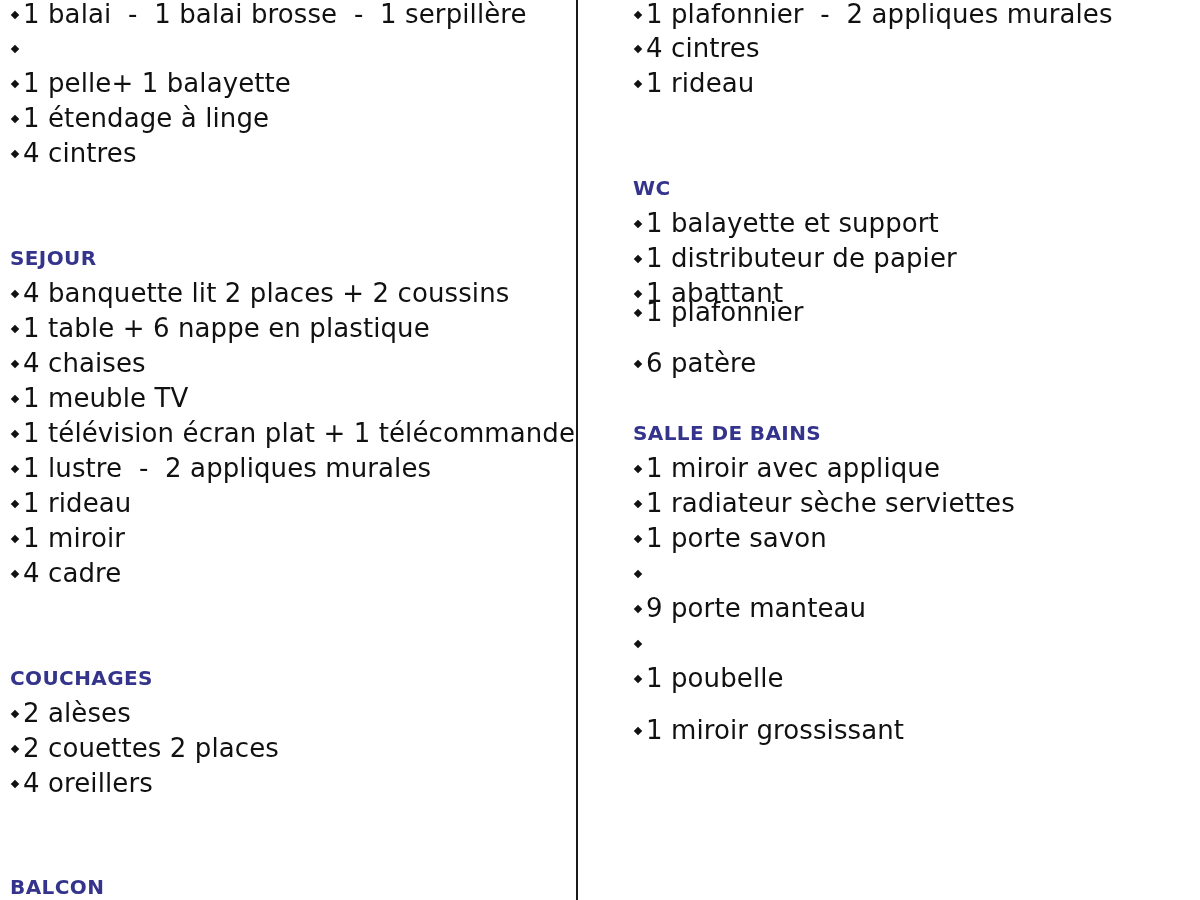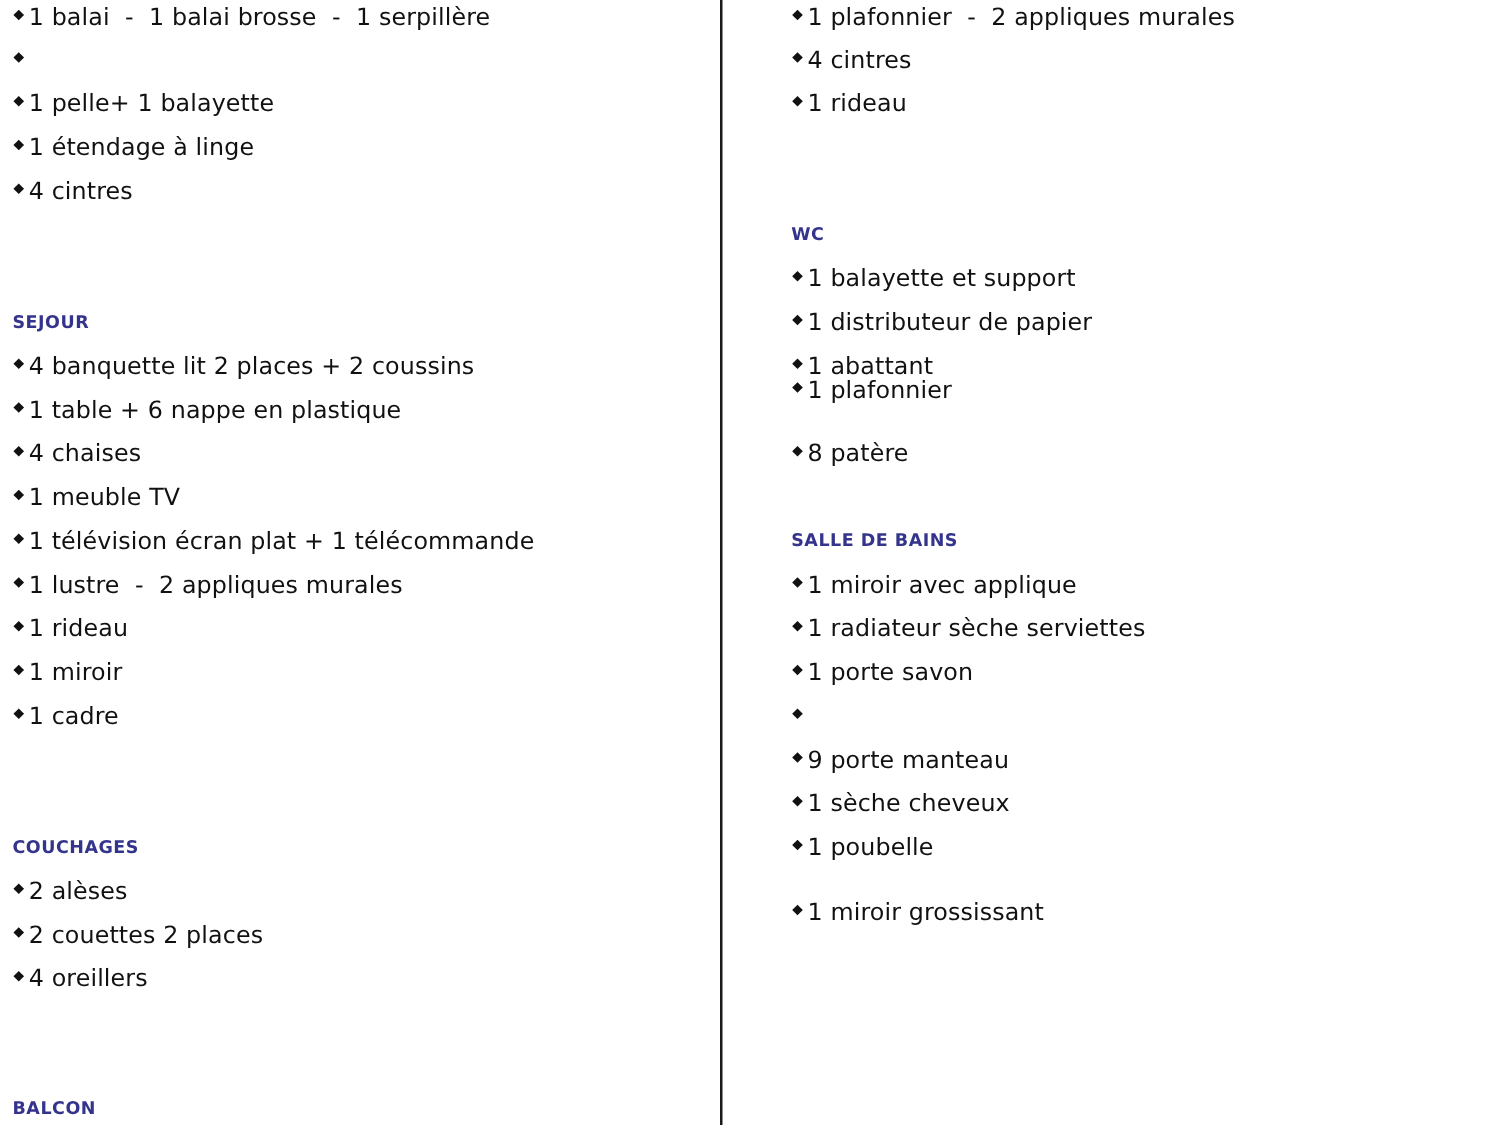--- a/index.html
+++ b/index.html
@@ -28,27 +28,27 @@
     top: 0;
   }
   .col-left { left: 10px; width: 560px; }
   .col-right { left: 633px; width: 560px; }
   .line {
     position: absolute;
     left: 0;
     height: 35px;
     line-height: 28px;
     white-space: pre;
-    font-size: 19px;
+    font-size: 26px;
     letter-spacing: 0.1px;
   }
   .heading {
     font-weight: bold;
     color: #34348c;
-    font-size: 14px;
+    font-size: 20px;
     letter-spacing: 0.4px;
   }
   .bullet {
     display: inline-block;
     width: 6px;
     height: 6px;
     background: #111111;
     transform: rotate(45deg);
     margin-right: 5px;
     margin-left: 2px;
@@ -70,44 +70,44 @@
 
   <div class="line heading" style="top:244px">SEJOUR</div>
   <div class="line" style="top:279px"><span class="bullet"></span><span>4 banquette lit 2 places + 2 coussins</span></div>
   <div class="line" style="top:314px"><span class="bullet"></span><span>1 table + 6 nappe en plastique</span></div>
   <div class="line" style="top:349px"><span class="bullet"></span><span>4 chaises</span></div>
   <div class="line" style="top:384px"><span class="bullet"></span><span>1 meuble TV</span></div>
   <div class="line" style="top:419px"><span class="bullet"></span><span>1 télévision écran plat + 1 télécommande</span></div>
   <div class="line" style="top:454px"><span class="bullet"></span><span>1 lustre  -  2 appliques murales</span></div>
   <div class="line" style="top:489px"><span class="bullet"></span><span>1 rideau</span></div>
   <div class="line" style="top:524px"><span class="bullet"></span><span>1 miroir</span></div>
-  <div class="line" style="top:559px"><span class="bullet"></span><span>1 cadre</span></div>
+  <div class="line" style="top:559px"><span class="bullet"></span><span>4 cadre</span></div>
 
   <div class="line heading" style="top:664px">COUCHAGES</div>
   <div class="line" style="top:699px"><span class="bullet"></span><span>2 alèses</span></div>
   <div class="line" style="top:734px"><span class="bullet"></span><span>2 couettes 2 places</span></div>
   <div class="line" style="top:769px"><span class="bullet"></span><span>4 oreillers</span></div>
 
   <div class="line heading" style="top:873px">BALCON</div>
 </div>
 
 <div class="col col-right">
   <div class="line" style="top:0px"><span class="bullet"></span><span>1 plafonnier  -  2 appliques murales</span></div>
   <div class="line" style="top:34px"><span class="bullet"></span><span>4 cintres</span></div>
   <div class="line" style="top:69px"><span class="bullet"></span><span>1 rideau</span></div>
 
   <div class="line heading" style="top:174px">WC</div>
   <div class="line" style="top:209px"><span class="bullet"></span><span>1 balayette et support</span></div>
   <div class="line" style="top:244px"><span class="bullet"></span><span>1 distributeur de papier</span></div>
   <div class="line" style="top:279px"><span class="bullet"></span><span>1 abattant</span></div>
   <div class="line" style="top:298px"><span class="bullet"></span><span>1 plafonnier</span></div>
-  <div class="line" style="top:349px"><span class="bullet"></span><span>8 patère</span></div>
+  <div class="line" style="top:349px"><span class="bullet"></span><span>6 patère</span></div>
 
   <div class="line heading" style="top:419px">SALLE DE BAINS</div>
   <div class="line" style="top:454px"><span class="bullet"></span><span>1 miroir avec applique</span></div>
   <div class="line" style="top:489px"><span class="bullet"></span><span>1 radiateur sèche serviettes</span></div>
   <div class="line" style="top:524px"><span class="bullet"></span><span>1 porte savon</span></div>
   <div class="line" style="top:559px"><span class="bullet"></span></div>
   <div class="line" style="top:594px"><span class="bullet"></span><span>9 porte manteau</span></div>
-  <div class="line" style="top:629px"><span class="bullet"></span><span>1 sèche cheveux</span></div>
+  <div class="line" style="top:629px"><span class="bullet"></span></div>
   <div class="line" style="top:664px"><span class="bullet"></span><span>1 poubelle</span></div>
   <div class="line" style="top:716px"><span class="bullet"></span><span>1 miroir grossissant</span></div>
 </div>
 
 </body></html>

